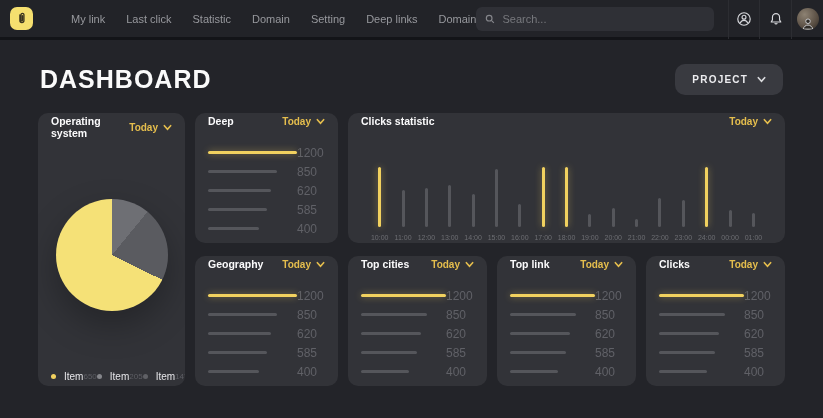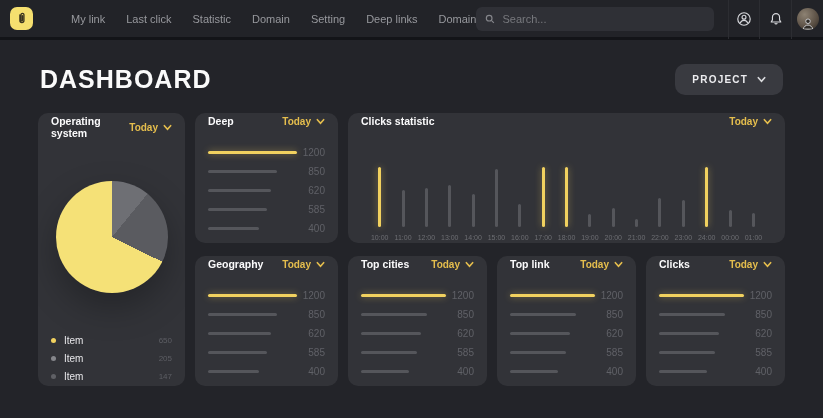--- a/index.html
+++ b/index.html
@@ -84,28 +84,28 @@
     display:flex; align-items:center; gap:5px;
     color:#E5BE4D; font-size:10px; font-weight:bold;
     font-family:"Liberation Sans", sans-serif;
   }
   
   .rows { margin-top:20px; display:flex; flex-direction:column; gap:8px; }
   .brow { display:flex; align-items:center; height:11px; }
   .btrack { flex:1; position:relative; }
   .bbar { height:3px; border-radius:2px; background:#55565B; }
   .bbar.hl { background:#F1D15F; box-shadow:0 0 7px rgba(241,209,95,.45); }
-  .bval { width:28px; text-align:right; font-size:10px; color:#606167; flex:0 0 auto; }
+  .bval { width:28px; text-align:left; font-size:12px; color:#606167; flex:0 0 auto; }
   
   .pie-wrap { flex:1; display:flex; align-items:center; justify-content:center; }
   .pie {
     width:112px; height:112px; border-radius:50%;
     box-shadow:0 14px 34px rgba(0,0,0,.28);
   }
-  .legend { display:flex; flex-direction:column; gap:6px; padding-bottom:2px; }
+  .legend { display:flex; flex-direction:row; padding-bottom:2px; }
   .lrow { display:flex; align-items:center; height:12px; }
   .ldot { width:5px; height:5px; border-radius:50%; margin-right:8px; flex:0 0 auto; }
   .llabel { font-size:10px; color:#e6e6e9; flex:1; }
   .lval { font-size:8px; color:#5d5e64; }
   
   .chart { flex:1; display:flex; align-items:flex-end; justify-content:space-between; padding:0 7px; margin-top:8px; }
   .ccol { display:flex; flex-direction:column; align-items:center; width:24px; }
   .cbarzone { height:60px; display:flex; align-items:flex-end; }
   .cbar { width:3px; border-radius:2px; background:#55565B; }
   .cbar.hl { background:#F1D15F; box-shadow:0 0 7px rgba(241,209,95,.45); }

